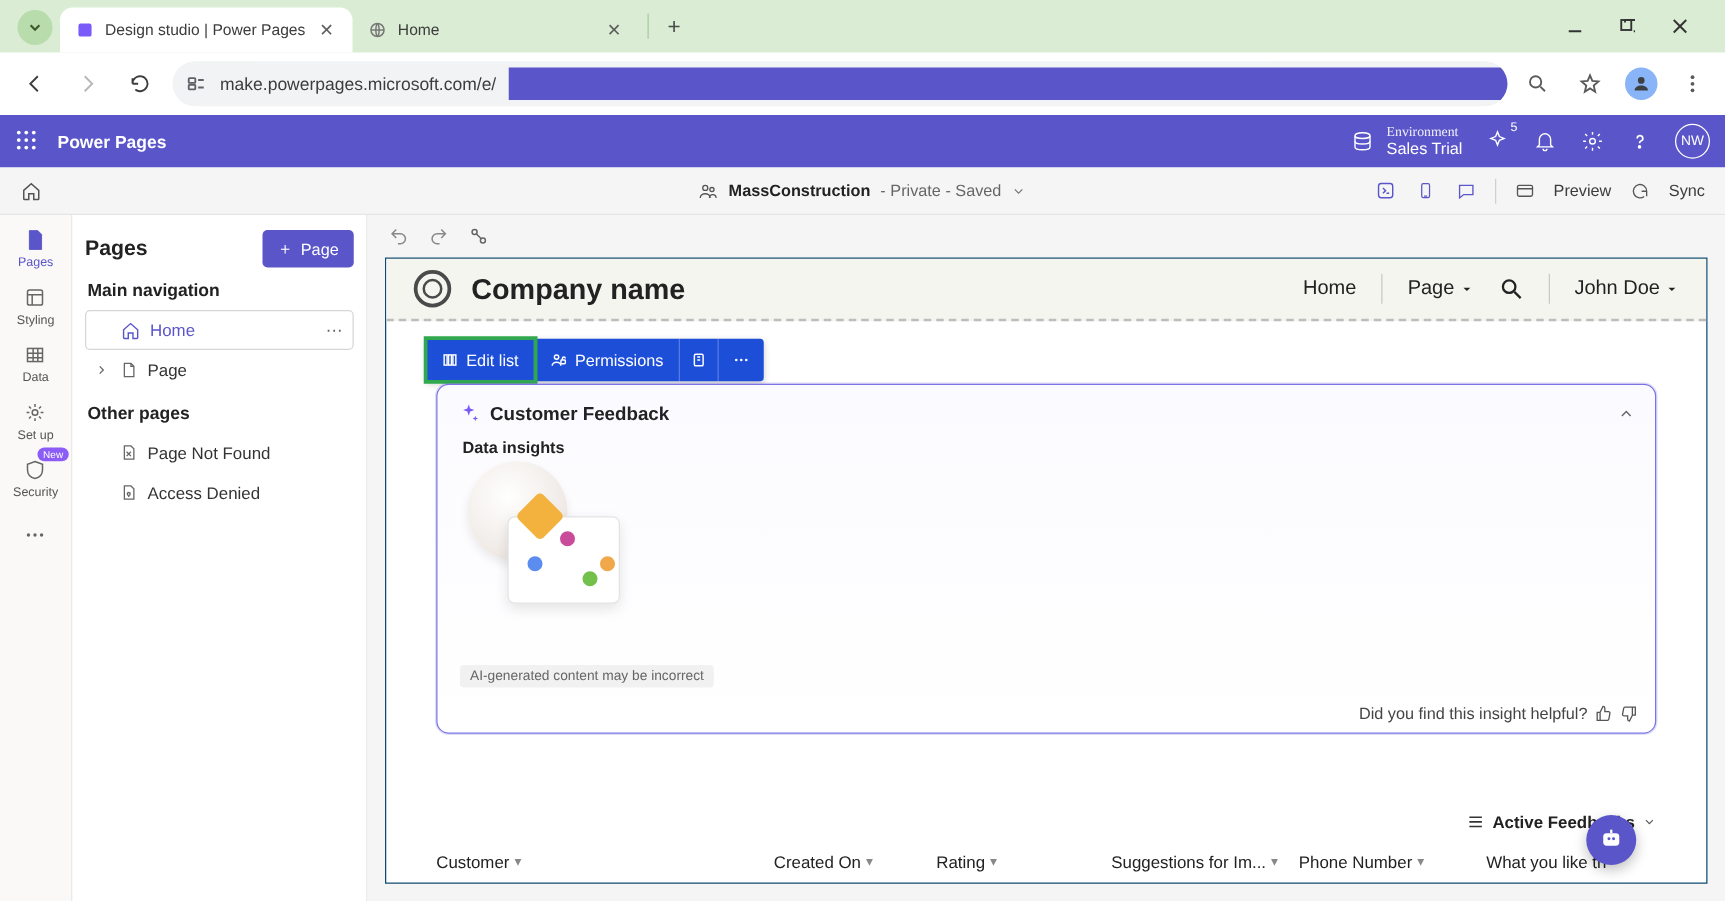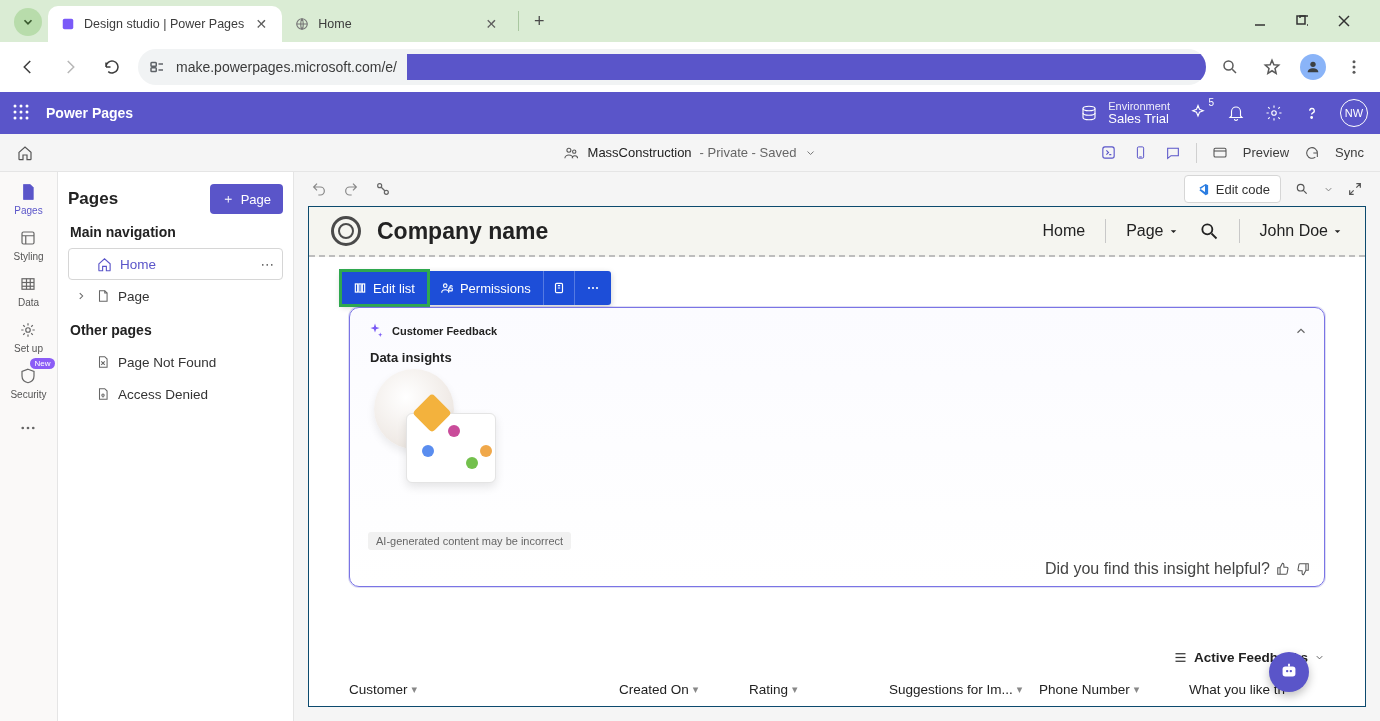--- a/index.html
+++ b/index.html
@@ -29,21 +29,21 @@
 .addr-ico { width: 28px; height: 28px; display: flex; align-items: center; justify-content: center; color: #5a5a5a; cursor: pointer; }
 .profile-dot { width: 26px; height: 26px; border-radius: 13px; background: #8ab4f8; display: flex; align-items: center; justify-content: center; }
 
 
 .pp-ribbon { height: 42px; background: #5a55c9; display: flex; align-items: center; color: #fff; padding: 0 12px; gap: 14px; font-size: 14px; }
 .pp-ribbon .waffle { width: 20px; height: 20px; cursor: pointer; }
 .pp-title { font-weight: 600; }
 .pp-ribbon-right { margin-left: auto; display: flex; align-items: center; gap: 18px; }
 .env-box { display: flex; align-items: center; gap: 10px; cursor: pointer; }
 .env-texts { display: flex; flex-direction: column; line-height: 1.1; }
-.env-label { font-size: 11px; opacity: .9; }
+.env-label { font-size: 11px; opacity: .9; font-family: Liberation Serif, serif; }
 .env-name { font-size: 13px; }
 .pp-ico { width: 20px; height: 20px; display: flex; align-items: center; justify-content: center; cursor: pointer; position: relative; }
 .badge5 { position: absolute; top: -6px; right: -6px; font-size: 10px; }
 .avatar-circle { width: 28px; height: 28px; border: 1px solid #fff; border-radius: 14px; display: flex; align-items: center; justify-content: center; font-size: 11px; cursor: pointer; }
 
 .pp-subbar { height: 38px; background: #f5f5f5; border-bottom: 1px solid #e5e5e5; display: flex; align-items: center; padding: 0 16px; font-size: 13px; color: #3c3c3c; }
 .pp-subbar .center { position: absolute; left: 50%; transform: translateX(-50%); display: flex; align-items: center; gap: 8px; }
 .pp-subbar .right { margin-left: auto; display: flex; align-items: center; gap: 14px; }
 .subbar-ico { width: 18px; height: 18px; display: inline-flex; align-items: center; justify-content: center; cursor: pointer; color: #5a55c9; }
 .sep-v { width: 1px; height: 20px; background: #d0d0d0; }
@@ -82,37 +82,37 @@
 .page-nav { margin-left: auto; display: flex; align-items: center; gap: 20px; font-size: 16px; color: #222; }
 .page-nav-item { cursor: pointer; display: flex; align-items: center; gap: 4px; }
 .page-nav .sep { width: 1px; height: 24px; background: #c8c8c8; }
 
 .list-toolbar { position: absolute; top: 64px; left: 32px; height: 34px; background: #1d4ed8; display: flex; align-items: center; border-radius: 3px; box-shadow: 0 2px 6px rgba(0,0,0,.2); }
 .list-tb-btn { height: 34px; display: flex; align-items: center; gap: 6px; padding: 0 12px; color: #fff; font-size: 13px; cursor: pointer; border-right: 1px solid rgba(255,255,255,.25); }
 .list-tb-btn.highlighted { outline: 3px solid #2fa84f; outline-offset: -1px; }
 .list-tb-btn:last-child { border-right: none; }
 
 .panel { position: absolute; top: 100px; left: 40px; right: 40px; border: 1.5px solid #7a74e5; border-radius: 10px; background: linear-gradient(180deg,#fbfbff 0%,#fff 100%); padding: 14px 16px; box-shadow: 0 0 0 1px rgba(90,85,201,.2); }
-.panel-hdr { display: flex; align-items: center; gap: 8px; font-weight: 600; color: #222; font-size: 11px; }
+.panel-hdr { display: flex; align-items: center; gap: 8px; font-weight: 600; color: #222; font-size: 15px; }
 .panel-hdr .spark { color: #7a5af5; }
 .panel-hdr .collapse { margin-left: auto; color: #666; cursor: pointer; }
 .panel-sub { font-size: 13px; font-weight: 700; color: #222; margin: 10px 0 4px 4px; }
 .insight-row { display: flex; align-items: center; gap: 20px; padding: 0 4px; }
 .insight-img { width: 140px; height: 120px; position: relative; }
 .plate { position: absolute; width: 80px; height: 80px; border-radius: 40px; background: radial-gradient(circle at 40% 35%, #fff 0%, #f1ece8 60%, #e4ddd6 100%); left: 4px; top: 0; box-shadow: 0 4px 8px rgba(0,0,0,.08); }
 .chart-box { position: absolute; width: 90px; height: 70px; background: #fff; border: 1px solid #e4e4e4; left: 36px; top: 44px; border-radius: 6px; box-shadow: 0 4px 10px rgba(0,0,0,.1); }
 .dot { position: absolute; width: 12px; height: 12px; border-radius: 6px; }
 .d1 { background: #f3b23d; left: 48px; top: 30px; width: 28px; height: 28px; transform: rotate(45deg); border-radius: 4px; }
 .d2 { background: #5a8def; left: 52px; top: 76px; }
 .d3 { background: #c94c9a; left: 78px; top: 56px; }
 .d4 { background: #73c04c; left: 96px; top: 88px; }
 .d5 { background: #f0a84a; left: 110px; top: 76px; }
 .insight-text { font-size: 13px; color: #333; flex: 1; }
 .ai-disclaimer { position: absolute; bottom: 36px; left: 18px; background: #f1f1f1; color: #666; font-size: 11px; padding: 3px 8px; border-radius: 3px; }
-.panel-footer { position: absolute; bottom: 8px; right: 14px; font-size: 16px; color: #444; display: flex; align-items: center; gap: 6px; }
+.panel-footer { position: absolute; bottom: 8px; right: 14px; font-size: 13px; color: #444; display: flex; align-items: center; gap: 6px; }
 
 .table-strip { position: absolute; bottom: 0; left: 40px; right: 40px; }
 .view-row { display: flex; justify-content: flex-end; align-items: center; gap: 6px; font-size: 13.5px; color: #222; height: 30px; }
 .table-headers { display: flex; gap: 0; font-size: 13.5px; color: #222; height: 34px; align-items: center; }
 .th { display: flex; align-items: center; gap: 4px; cursor: pointer; }
 .th .ch { color: #888; font-size: 11px; }
 .chatbot { position: absolute; right: 56px; bottom: 14px; width: 40px; height: 40px; border-radius: 20px; background: #5a55c9; display: flex; align-items: center; justify-content: center; color: #fff; box-shadow: 0 4px 10px rgba(0,0,0,.25); cursor: pointer; }
 
 svg { display: block; }
 </style>
@@ -290,21 +290,21 @@
       </svg>
     </span>
   <div class="center">
     <span>
         <svg width="16" height="16" viewBox="0 0 24 24" fill="none" stroke="#555" stroke-width="1.6">
           <circle cx="8" cy="8" r="3"></circle>
           <circle cx="16" cy="10" r="2.5"></circle>
           <path d="M2 20c0-3 3-5 6-5s6 2 6 5M13 20c0-2.5 2-4 4-4s4 1.5 4 4"></path>
         </svg>
       </span>
-    <span style="font-weight:400;color:#222;">MassConstruction</span>
+    <span style="font-weight:700;color:#222;">MassConstruction</span>
     <span style="color:#666;"> - Private - Saved</span>
     <span style="color:#777;">
         <svg width="12" height="12" viewBox="0 0 24 24" fill="none" stroke="#777" stroke-width="2">
           <path d="M6 9l6 6 6-6"></path>
         </svg>
       </span>
   </div>
   <div class="right">
     <span class="subbar-ico">
         <svg width="17" height="17" viewBox="0 0 24 24" fill="none" stroke="#5a55c9" stroke-width="1.6">
@@ -471,46 +471,20 @@
             <path d="M15 14l5-5-5-5M20 9H10a6 6 0 0 0 0 12h3"></path>
           </svg>
         </span>
       <span class="tb-ico">
           <svg width="16" height="16" viewBox="0 0 24 24" fill="none" stroke="#666" stroke-width="1.8">
             <circle cx="7" cy="7" r="3"></circle>
             <circle cx="17" cy="17" r="3"></circle>
             <path d="M9 9l6 6"></path>
           </svg>
         </span>
-      <div class="tb-right">
-        <button class="edit-code-btn">
-          <span>
-              <svg width="15" height="15" viewBox="0 0 24 24" fill="#2b7de1">
-                <path d="M17 3l4 2v14l-4 2-10-8 2-2 7 5V6l-7 5-2-2z"></path>
-              </svg>
-            </span>
-          <span>Edit code</span>
-        </button>
-        <span class="tb-ico">
-            <svg width="16" height="16" viewBox="0 0 24 24" fill="none" stroke="#555" stroke-width="1.8">
-              <circle cx="10" cy="10" r="5"></circle>
-              <line x1="14" y1="14" x2="19" y2="19"></line>
-            </svg>
-          </span>
-        <span style="color:#777;">
-            <svg width="11" height="11" viewBox="0 0 24 24" fill="none" stroke="#777" stroke-width="2">
-              <path d="M6 9l6 6 6-6"></path>
-            </svg>
-          </span>
-        <span class="tb-ico">
-            <svg width="16" height="16" viewBox="0 0 24 24" fill="none" stroke="#555" stroke-width="1.8">
-              <path d="M4 20l6-6M20 4l-6 6M14 4h6v6M10 20H4v-6"></path>
-            </svg>
-          </span>
-      </div>
     </div>
 
     <div class="page-canvas">
       <div class="page-header">
         <div class="logo-circle"></div>
         <div class="company-name">Company name</div>
         <div class="page-nav">
           <span class="page-nav-item">Home</span>
           <span class="sep"></span>
           <span class="page-nav-item">

